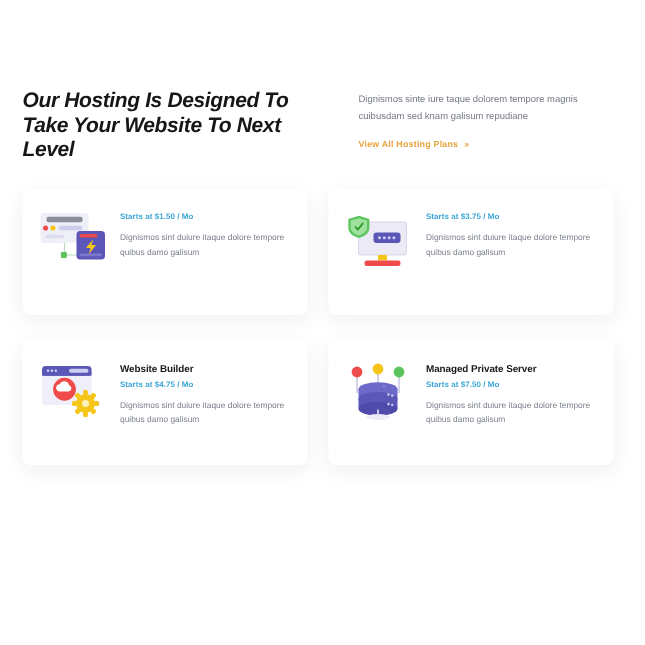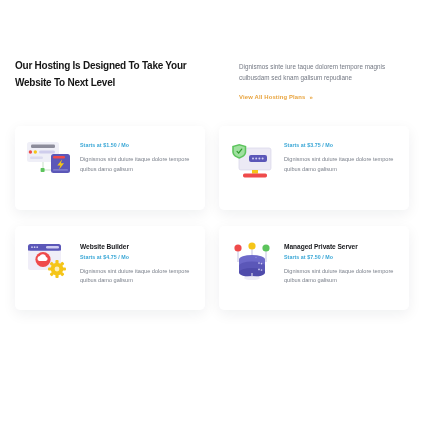--- a/index.html
+++ b/index.html
@@ -33,25 +33,26 @@
     display: flex;
     align-items: flex-start;
   }
 
   .intro-left {
     width: 218px;
     padding-left: 15px;
   }
 
   .headline {
-    font-size: 10px;
+    font-size: 14px;
     line-height: 16.5px;
     font-weight: 700;
     letter-spacing: -0.25px;
     color: #161616;
+    font-style: italic;
   }
 
   .intro-right {
     width: 212px;
     padding-left: 21px;
     padding-top: 4px;
   }
 
   .lede {
     font-size: 6.3px;

